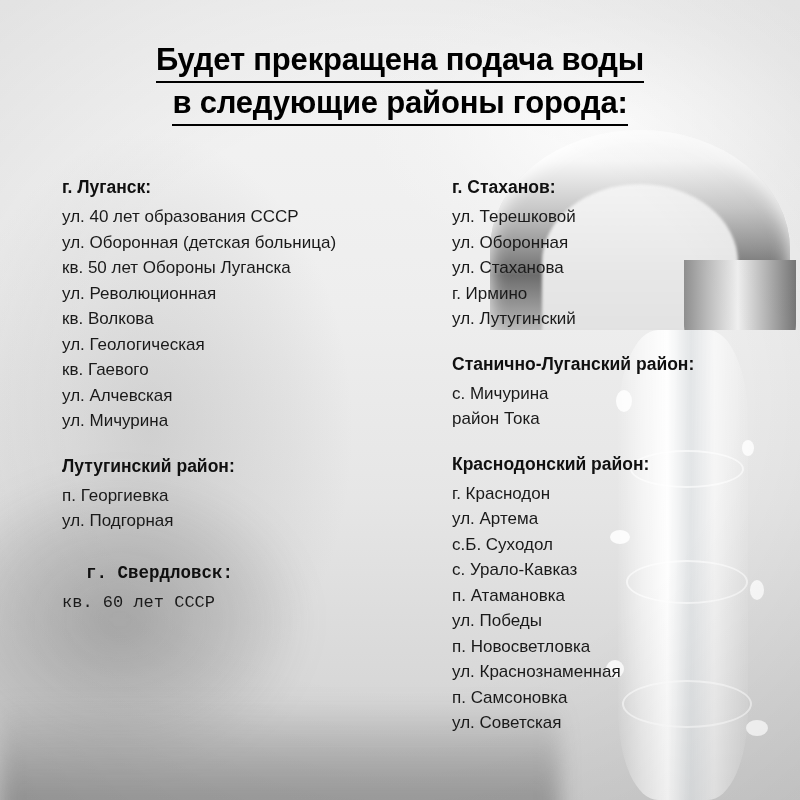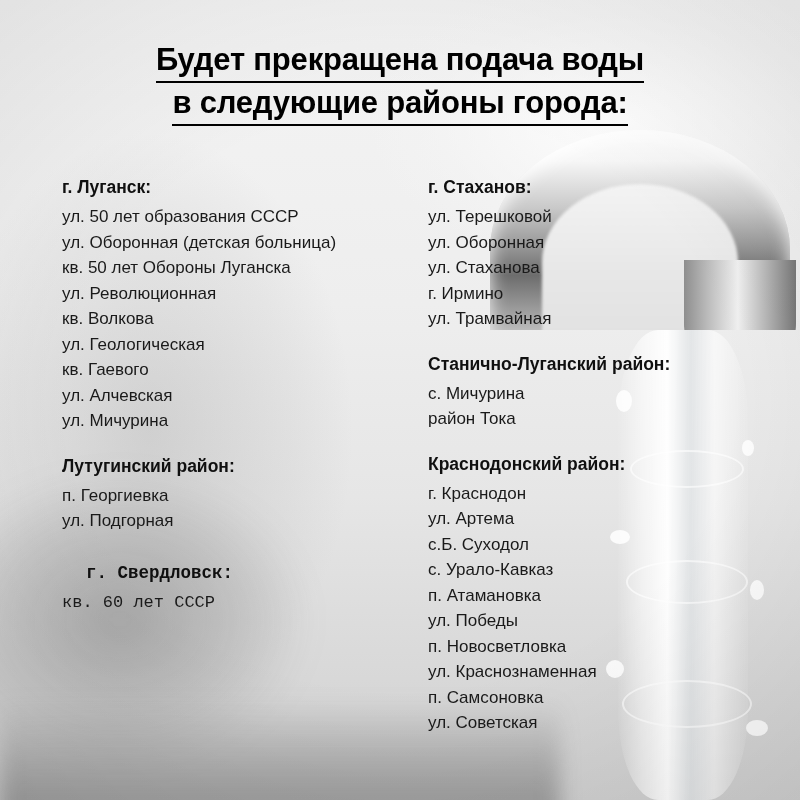--- a/index.html
+++ b/index.html
@@ -166,21 +166,21 @@
     left: 0;
     top: 176px;
     width: 684px;
     height: 620px;
   }
   .col {
     position: absolute;
     top: 0;
   }
   .col-left { left: 62px; width: 360px; }
-  .col-right { left: 428px; width: 340px; }
+  .col-right { left: 452px; width: 340px; }
 
   .group { margin-bottom: 21px; }
 
   .group-title {
     font-size: 17.5px;
     font-weight: bold;
     color: #101010;
     line-height: 23px;
     margin-bottom: 5px;
   }
@@ -230,21 +230,21 @@
       <div><span class="tline">Будет прекращена подача воды</span></div>
       <div><span class="tline">в следующие районы города:</span></div>
     </div>
 
     <div class="columns">
 
       <div class="col col-left">
 
         <div class="group">
           <div class="group-title">г. Луганск:</div>
-          <div class="item">ул. 50 лет образования СССР</div>
+          <div class="item">ул. 40 лет образования СССР</div>
           <div class="item">ул. Оборонная (детская больница)</div>
           <div class="item">кв. 50 лет Обороны Луганска</div>
           <div class="item">ул. Революционная</div>
           <div class="item">кв. Волкова</div>
           <div class="item">ул. Геологическая</div>
           <div class="item">кв. Гаевого</div>
           <div class="item">ул. Алчевская</div>
           <div class="item">ул. Мичурина</div>
         </div>
 
@@ -262,21 +262,21 @@
       </div>
 
       <div class="col col-right">
 
         <div class="group">
           <div class="group-title">г. Стаханов:</div>
           <div class="item">ул. Терешковой</div>
           <div class="item">ул. Оборонная</div>
           <div class="item">ул. Стаханова</div>
           <div class="item">г. Ирмино</div>
-          <div class="item">ул. Трамвайная</div>
+          <div class="item">ул. Лутугинский</div>
         </div>
 
         <div class="group">
           <div class="group-title">Станично-Луганский район:</div>
           <div class="item">с. Мичурина</div>
           <div class="item">район Тока</div>
         </div>
 
         <div class="group">
           <div class="group-title">Краснодонский район:</div>

